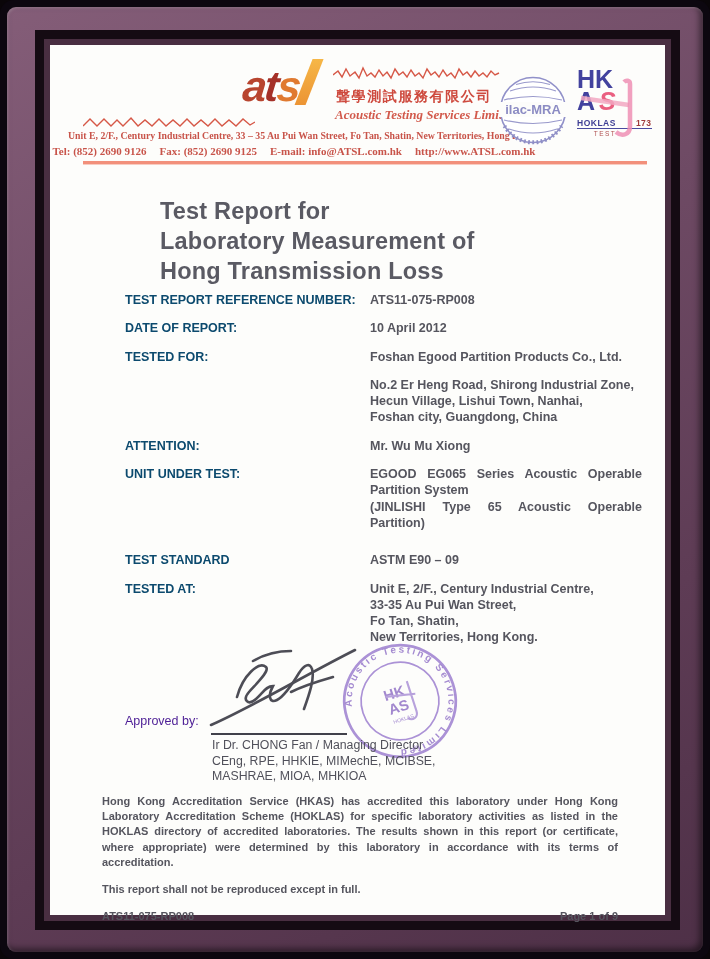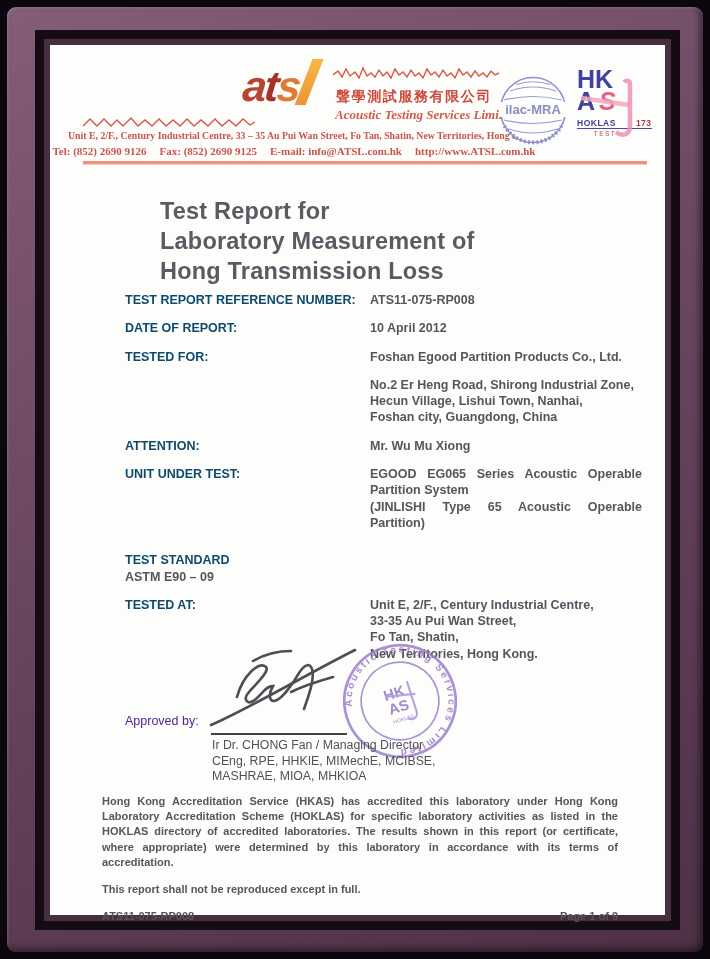--- a/index.html
+++ b/index.html
@@ -43,21 +43,21 @@
     box-shadow:0 1px 0 rgba(242,144,123,.45);}
   
   .title{position:absolute;left:75px;top:151px;font-size:23.5px;font-weight:bold;color:#5a5a63;
     line-height:30px;letter-spacing:.2px;margin-left:35px;}
   
   .fields{position:absolute;left:75px;top:247px;width:517px;}
   .row{display:flex;margin-bottom:12px;}
   .row .label{width:245px;flex-shrink:0;font-weight:bold;font-size:12.5px;line-height:16.3px;color:#0c4a6e;}
   .row .value{width:272px;font-weight:bold;font-size:12.5px;line-height:16.3px;color:#55555e;
     white-space:pre-line;text-align:justify;}
-  .row.mt-lg{margin-top:21px;flex-direction:column;}
+  .row.mt-lg{margin-top:21px;}
   
   .approval{position:absolute;left:75px;top:600px;width:500px;height:150px;}
   .sig{position:absolute;left:82px;top:0px;width:152px;height:88px;}
   .stamp{position:absolute;left:212px;top:-7px;width:126px;height:126px;opacity:.82;}
   .app-label{position:absolute;left:0;top:69px;font-size:12.5px;color:#4c1d95;}
   .sig-line{position:absolute;left:86px;top:88px;width:136px;border-bottom:2px solid #41414b;}
   .names{position:absolute;left:87px;top:93px;font-size:12.3px;line-height:15.6px;color:#50505a;white-space:nowrap;}
   
   .footer{position:absolute;left:52px;top:749px;width:516px;font-size:11px;color:#55555e;font-weight:bold;}
   .accr{text-align:justify;line-height:15.2px;}

